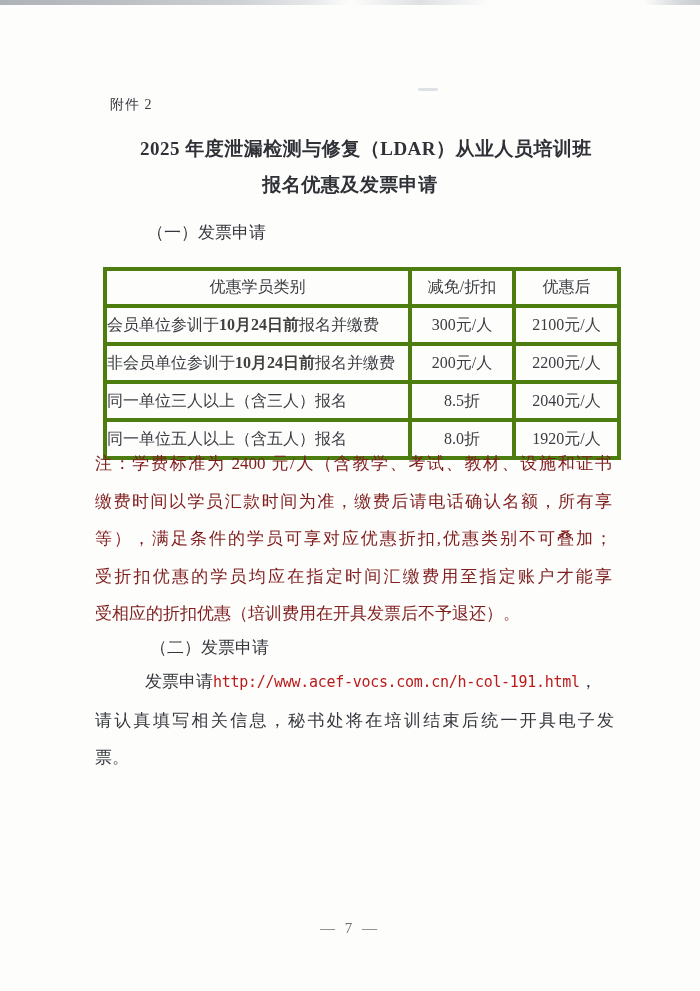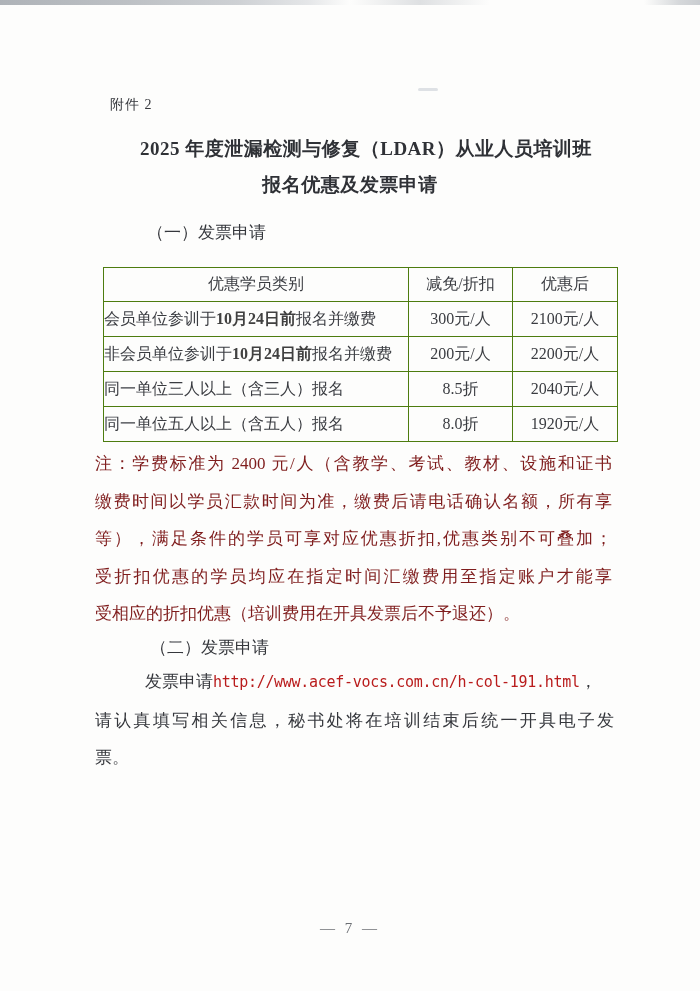--- a/index.html
+++ b/index.html
@@ -35,21 +35,21 @@
   .title2{top:172px;font-family:Liberation Mono, monospace;}
   .sec{position:absolute;font-size:17px;}
   .sec1{left:147px;top:221px;}
   .sec2{left:150px;top:636px;font-family:Liberation Serif, serif;}
   table.discount{
     position:absolute;left:103px;top:267px;width:514px;
     border-collapse:collapse;table-layout:fixed;
     font-size:16px;color:#3a3c41;
   }
   table.discount th,table.discount td{
-    border:1px solid #4d7c0f;padding:0;overflow:hidden;white-space:nowrap;
+    border:4px solid #4d7c0f;padding:0;overflow:hidden;white-space:nowrap;
   }
   table.discount th{height:33px;font-weight:normal;text-align:center;}
   table.discount td{height:34px;}
   td.cat{text-align:left;padding-left:9px;}
   td.num{text-align:center;}
   .bold-date{font-weight:bold;color:#404040;}
   .note{
     position:absolute;left:95px;top:445px;width:517px;
     font-size:17px;line-height:37.5px;color:#7f1d1d;
   }

